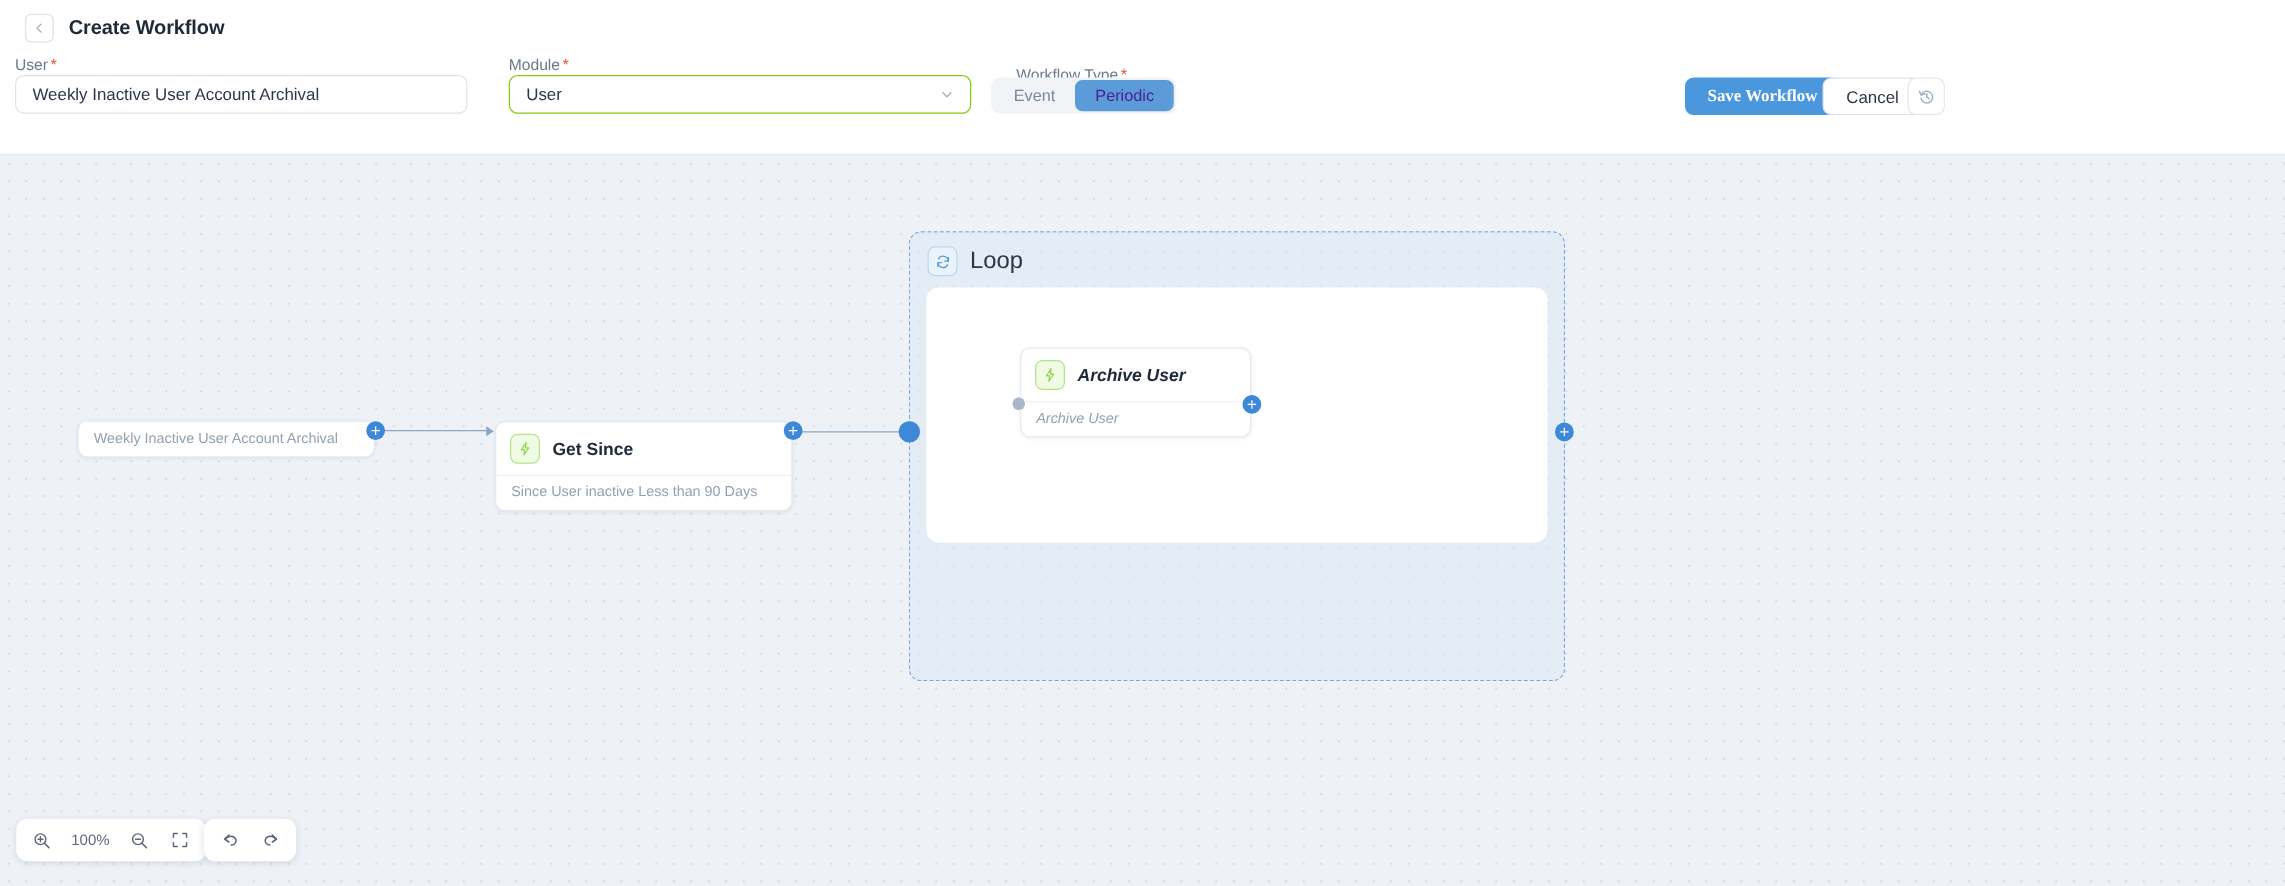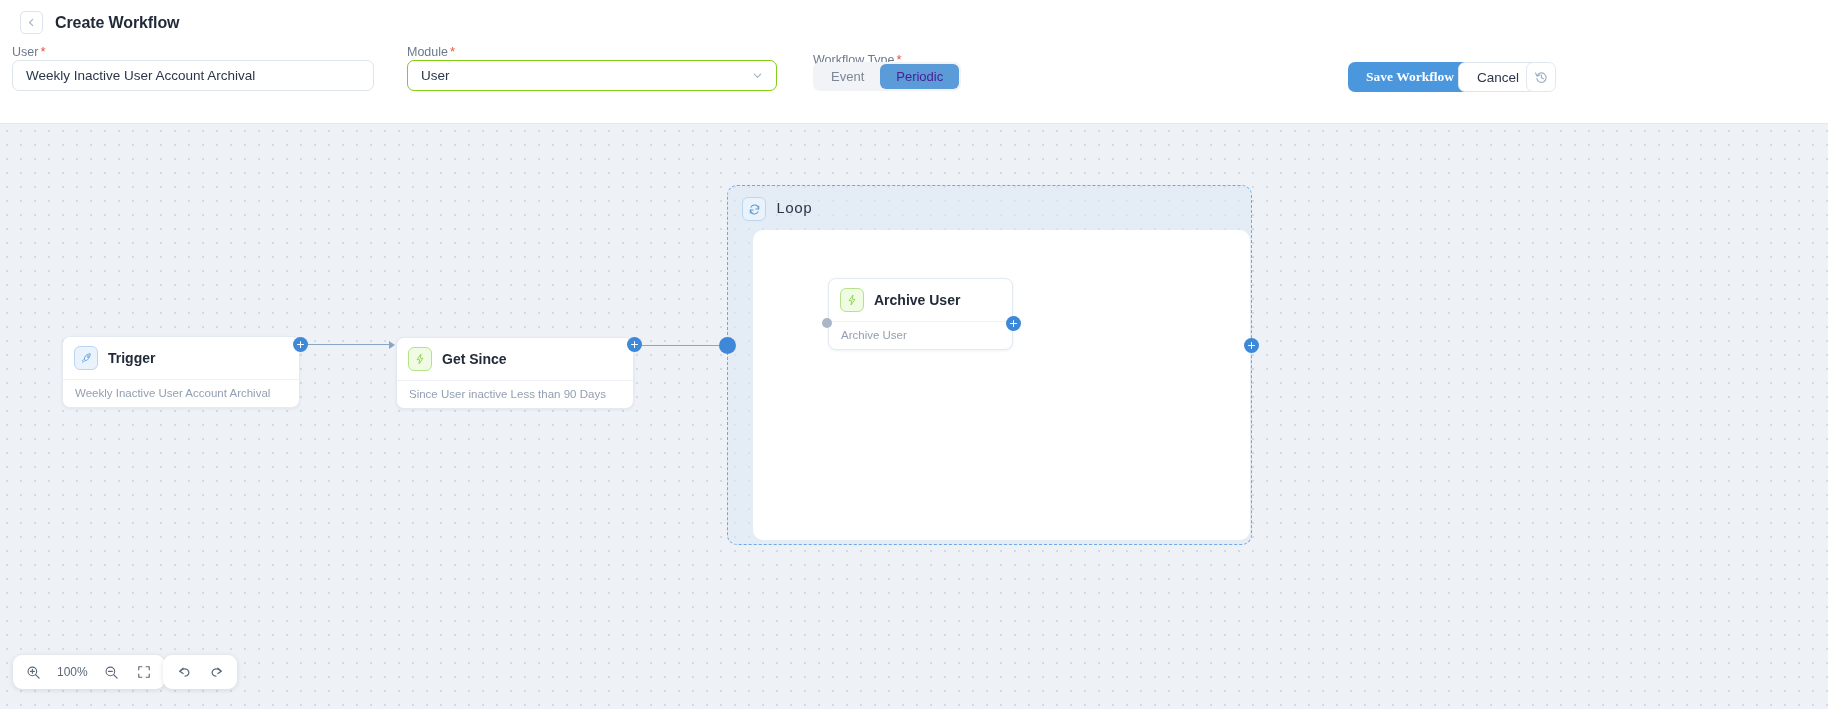--- a/index.html
+++ b/index.html
@@ -142,21 +142,21 @@
   .loop-group {
     position: absolute;
     border: 1.6px dashed #6ea8e8;
     border-radius: 10px;
     background: rgba(221,232,244,0.55);
   }
   .loop-head {
     display: flex; align-items: center; gap: 10px;
     padding: 11px 0 0 14px;
   }
-  .loop-title { font-size: 15px; color: #2b3648; font-family: Liberation Mono, monospace; }
+  .loop-title { font-size: 19px; color: #2b3648; }
   .loop-inner {
     position: absolute;
     background: #ffffff;
     border-radius: 10px;
   }
 
   
   .plus-handle {
     position: absolute;
     width: 15px; height: 15px; border-radius: 50%;
@@ -229,21 +229,21 @@
   <div class="select-box" style="left:407px; top:60px; width:370px;">
     <span class="sel-val">User</span>
     <svg width="11" height="11" viewBox="0 0 12 12">
       <polyline points="2.5,4.5 6,8 9.5,4.5" fill="none" stroke="#9fb2c7" stroke-width="1.2" stroke-linecap="round" stroke-linejoin="round"></polyline>
     </svg>
   </div>
 
   <div class="field-label" style="left:813px; top:52px;">
     <span>Workflow Type</span><span class="req">*</span>
   </div>
-  <div class="segmented" style="left:813px; top:62px;">
+  <div class="segmented" style="left:793px; top:62px;">
     <button class="seg-btn">Event</button>
     <button class="seg-btn active">Periodic</button>
   </div>
 
   <button class="btn-primary" style="left:1348px; top:62px;">Save Workflow</button>
   <button class="btn-secondary" style="left:1458px; top:62px;">Cancel</button>
   <div class="icon-btn" style="left:1526px; top:62px;">
     <svg width="15" height="15" viewBox="0 0 16 16">
       <path d="M3.3 6.2 A5 5 0 1 1 3 9.2" fill="none" stroke="#9fb2c7" stroke-width="1.25" stroke-linecap="round"></path>
       <polyline points="1.6,3.3 3.2,6.5 6.4,5.3" fill="none" stroke="#9fb2c7" stroke-width="1.25" stroke-linecap="round" stroke-linejoin="round"></polyline>
@@ -261,21 +261,21 @@
         <svg width="13" height="13" viewBox="0 0 16 16">
           <path d="M13 7.2 A5 5 0 0 0 3.6 5.1" fill="none" stroke="#5a9bd8" stroke-width="1.3" stroke-linecap="round"></path>
           <polyline points="13.2,3.6 13.2,7.3 9.6,7.3" fill="none" stroke="#5a9bd8" stroke-width="1.3" stroke-linecap="round" stroke-linejoin="round"></polyline>
           <path d="M3 8.8 A5 5 0 0 0 12.4 10.9" fill="none" stroke="#5a9bd8" stroke-width="1.3" stroke-linecap="round"></path>
           <polyline points="2.8,12.4 2.8,8.7 6.4,8.7" fill="none" stroke="#5a9bd8" stroke-width="1.3" stroke-linecap="round" stroke-linejoin="round"></polyline>
         </svg>
       </div>
       <div class="loop-title">Loop</div>
     </div>
 
-    <div class="loop-inner" style="left:25px; top:44px; width:497px; height:310px;">
+    <div class="loop-inner" style="left:13px; top:44px; width:497px; height:204px;font-style:italic;">
 
       <div class="node" style="left:75px; top:48px; width:185px;">
         <div class="node-head">
           <div class="node-icon icon-green">
             <svg width="12" height="12" viewBox="0 0 14 14">
               <polygon points="8.1,1.2 3.6,7.8 6.6,7.8 5.9,12.8 10.4,6.2 7.4,6.2" fill="none" stroke="#8fd14f" stroke-width="1.05" stroke-linejoin="round"></polygon>
             </svg>
           </div>
           <div class="node-title">Archive User</div>
         </div>
@@ -285,32 +285,20 @@
       <div class="dot-handle dot-gray" style="left:69px; top:88px; width:10px; height:10px;"></div>
       <div class="plus-handle" style="left:253px; top:86px;"></div>
     </div>
   </div>
 
   <div class="dot-handle dot-blue" style="left:719px; top:213px; width:17px; height:17px;"></div>
 
   <div class="plus-handle" style="left:1244px; top:214px;"></div>
 
   <div class="node" style="left:62px; top:212px; width:238px;">
-    <div class="node-head">
-      <div class="node-icon icon-blue">
-        <svg width="13" height="13" viewBox="0 0 16 16">
-          <path d="M6.2 10.2 C4.6 8.6 5.6 5.4 8.2 3.6 C10 2.3 12.6 2.2 12.6 2.2
-                   C12.6 2.2 12.6 4.8 11.3 6.6 C9.5 9.2 7.8 11.8 6.2 10.2 Z" fill="none" stroke="#5a9bd8" stroke-width="1.1" stroke-linejoin="round"></path>
-          <circle cx="9.9" cy="5.6" r="1.05" fill="none" stroke="#5a9bd8" stroke-width="1"></circle>
-          <line x1="5.6" y1="10.8" x2="3.6" y2="12.8" stroke="#5a9bd8" stroke-width="1.1" stroke-linecap="round"></line>
-          <line x1="4.2" y1="9.6" x2="2.8" y2="11" stroke="#5a9bd8" stroke-width="1.1" stroke-linecap="round"></line>
-        </svg>
-      </div>
-      <div class="node-title">Trigger</div>
-    </div>
     <div class="node-sub">Weekly Inactive User Account Archival</div>
   </div>
   <div class="plus-handle" style="left:293px; top:213px;"></div>
 
   <div class="edge" style="left:307px; top:220px; width:84px;"></div>
   <div class="arrow-head" style="left:389px; top:216.5px;"></div>
 
   <div class="node" style="left:396px; top:213px; width:238px;">
     <div class="node-head">
       <div class="node-icon icon-green">

